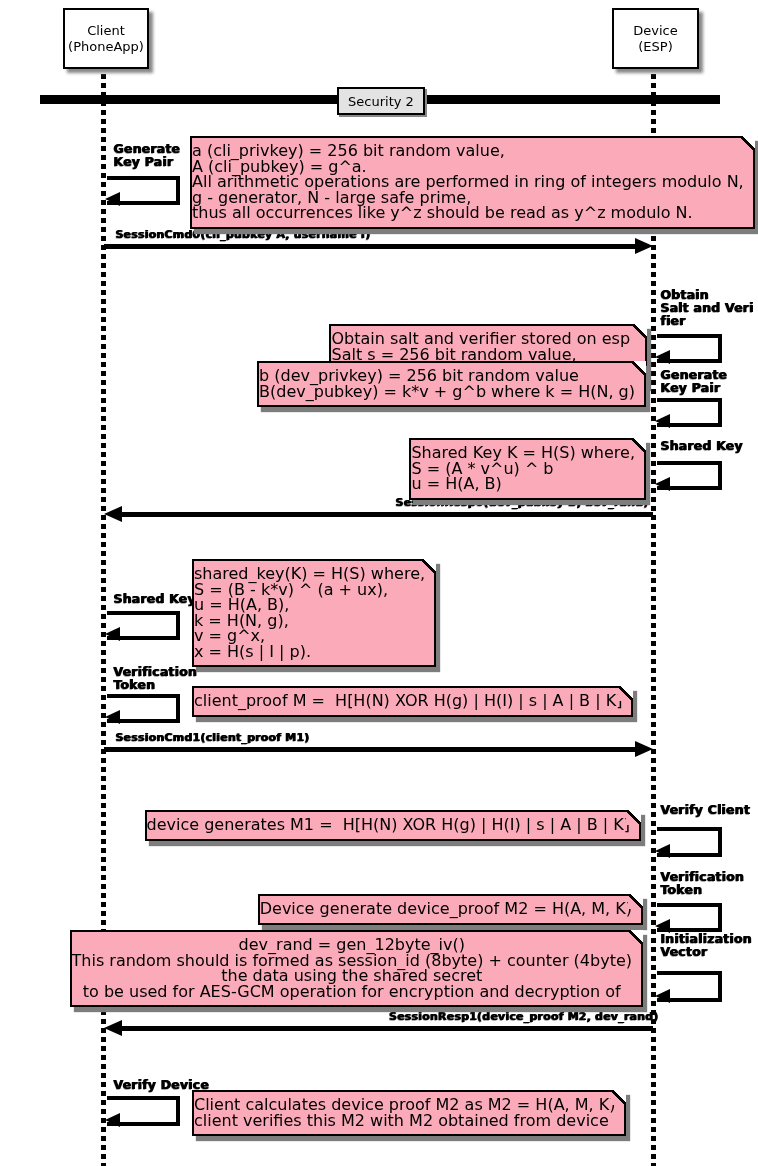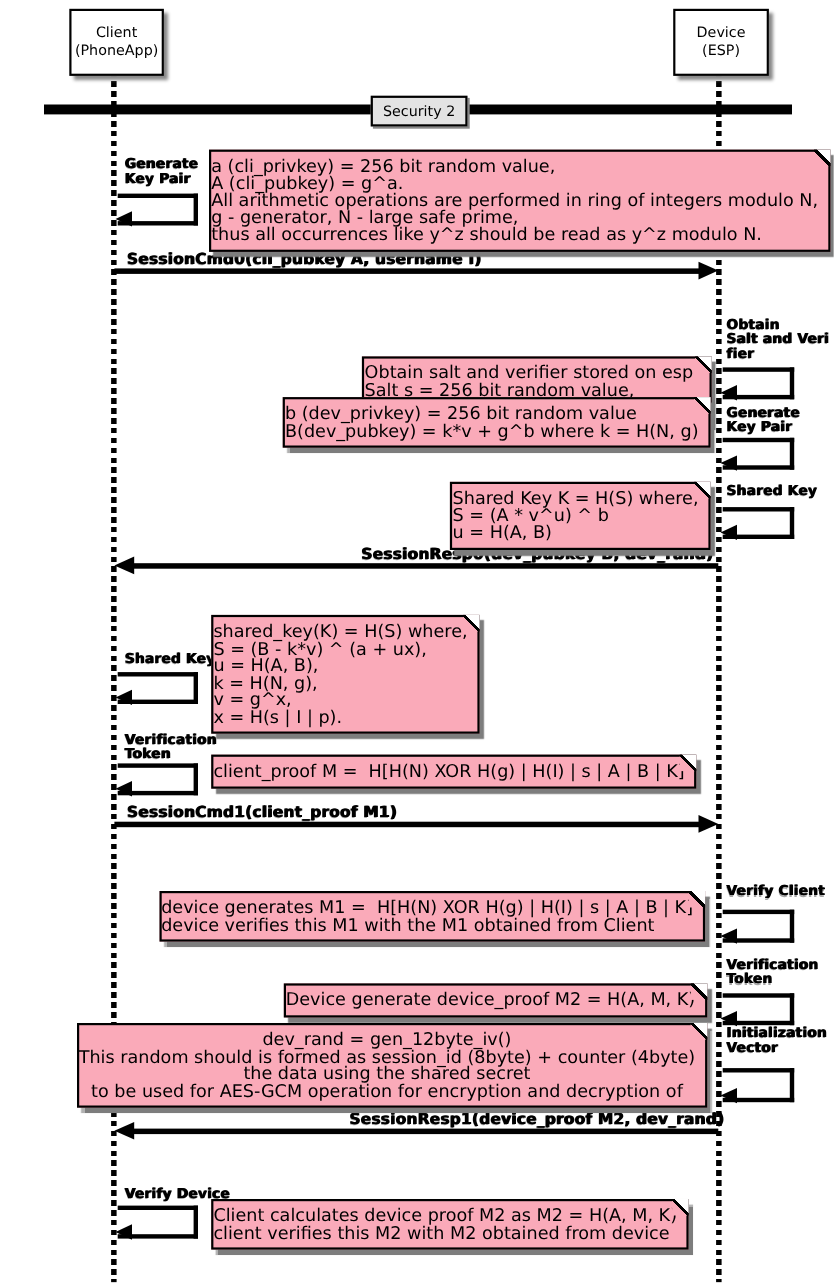--- a/index.html
+++ b/index.html
@@ -25,21 +25,21 @@
   .note{position:absolute;background:#FAAAB9;border:2px solid #000;padding:5px 9px 6px 0;
     font-size:16px;line-height:15.5px;box-shadow:4px 5px 1px #7d7d7d;width:max-content;z-index:5;}
   .note div{white-space:pre;}
   .fold{position:absolute;top:-2px;right:-2px;width:15px;height:15px;
     background:linear-gradient(to top right,#FAAAB9 0 45%,#000 45% 58%,#fff 58% 100%);}
 
   
   .oplabel{position:absolute;font-size:12.5px;line-height:13px;font-weight:bold;z-index:2;
     text-shadow:1px 0 0 #000, 0 1px 0 rgba(0,0,0,.35);letter-spacing:.2px;}
   .oplabel div{white-space:pre;}
-  .msglabel{position:absolute;font-size:14px;font-weight:bold;white-space:pre;z-index:2;
+  .msglabel{position:absolute;font-size:11px;font-weight:bold;white-space:pre;z-index:2;
     text-shadow:1px 0 0 #000, 0 1px 0 rgba(0,0,0,.35);letter-spacing:.2px;}
 
   
   .loop{position:absolute;border:4px solid #000;border-left:none;z-index:1;}
   .loop .ah{position:absolute;left:-2px;bottom:-5px;width:0;height:0;
     border-top:7px solid transparent;border-bottom:7px solid transparent;border-right:15px solid #000;}
 
   
   .msgline{position:absolute;height:5px;background:#000;z-index:1;}
   .ah-right{position:absolute;width:0;height:0;border-top:8px solid transparent;
@@ -151,21 +151,21 @@
   <div class="ah-right" style="left:635px;top:741px;"></div>
 
   <div class="oplabel" style="left:660px;top:803px;">
       <div>Verify Client</div>
     </div>
   <div class="loop" style="left:657px;top:827px;width:61px;height:22px;">
     <div class="ah"></div>
   </div>
   <div class="note" style="right:117px;top:810px;">
     <div class="fold"></div>
-    <div><div>device generates M1 =  H[H(N) XOR H(g) | H(I) | s | A | B | K]</div><div>device verifies this M1 with the M1 obtained from Client</div></div>
+    <div><div>device generates M1 =  H[H(N) XOR H(g) | H(I) | s | A | B | K]</div></div>
   </div>
 
   <div class="oplabel" style="left:660px;top:870px;">
       <div>Verification</div>
       <div>Token</div>
     </div>
   <div class="loop" style="left:657px;top:903px;width:61px;height:21px;">
     <div class="ah"></div>
   </div>
   <div class="note" style="right:115px;top:894px;">

